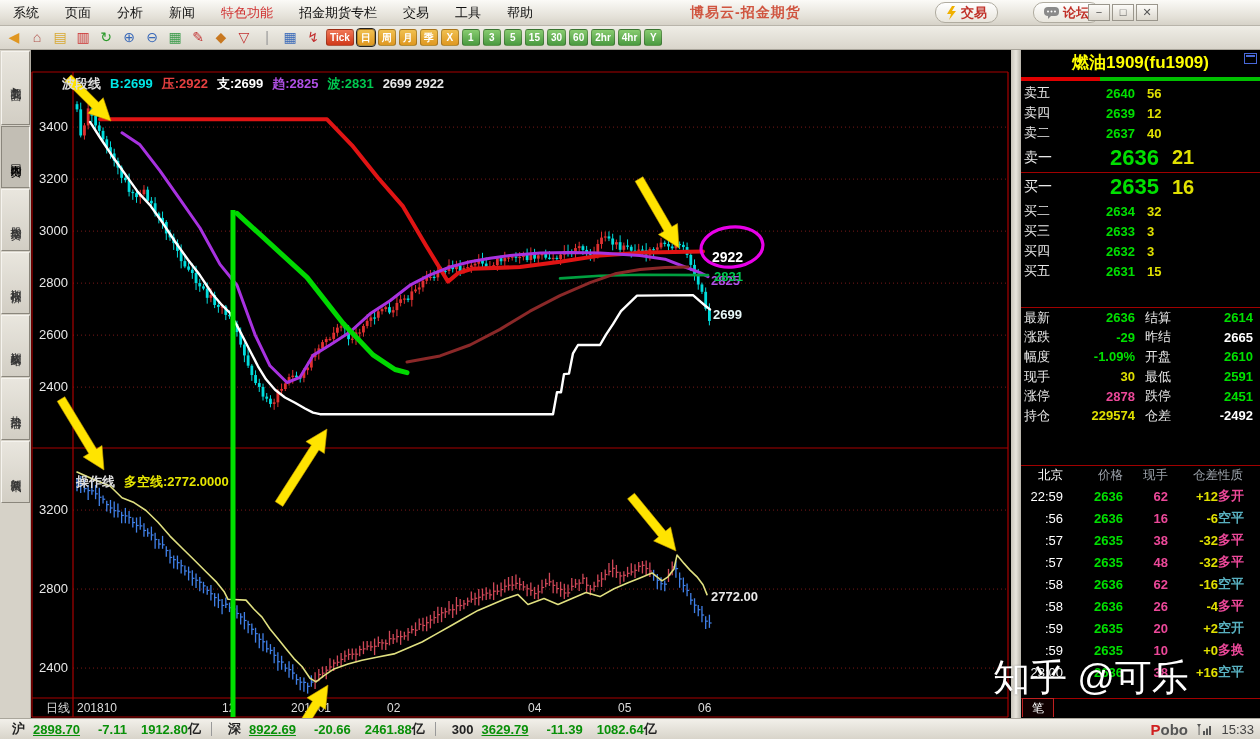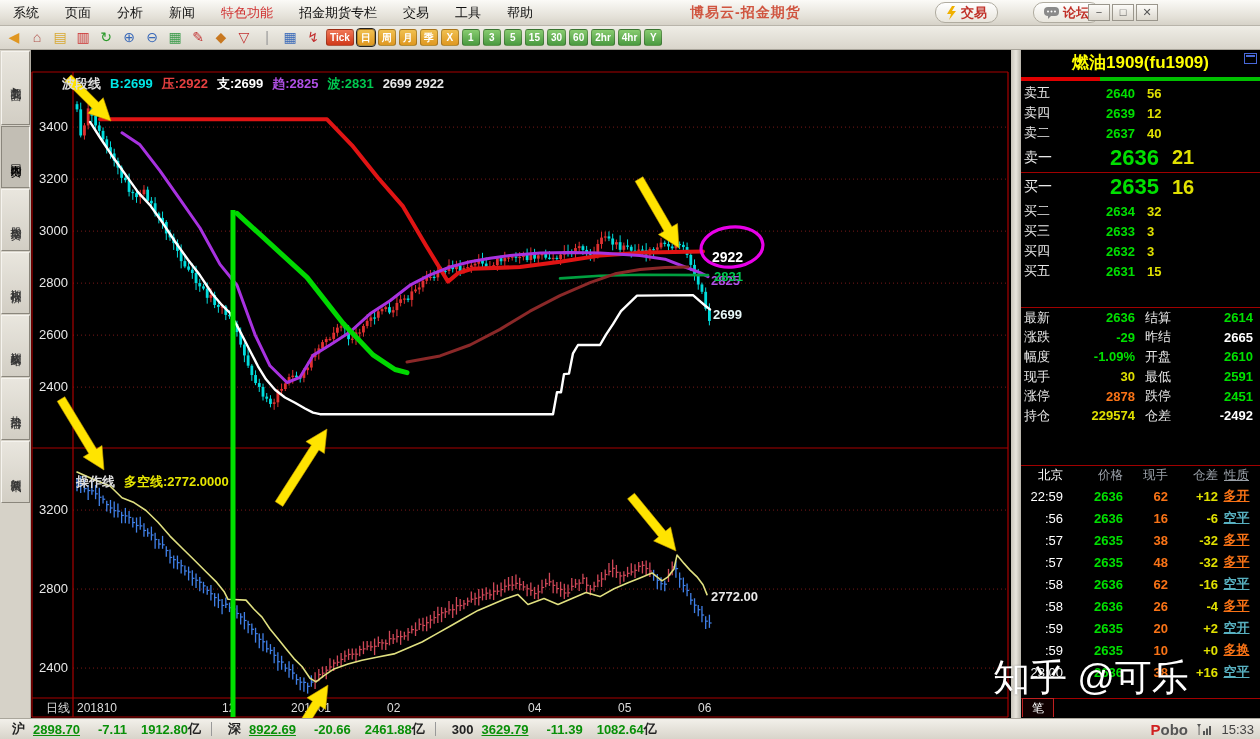--- a/index.html
+++ b/index.html
@@ -73,30 +73,30 @@
   .brow.big .bl { font-size:14px; }
   .brow.big .bp { width:92px; }
   .brow.big .bv { padding-left:13px; font-size:20px; }
   .redline { border-top:1px solid #a00000; }
   .stats { position:absolute; left:0; top:257px; width:239px; }
   .srow { display:flex; height:19.6px; align-items:center; font-size:13px; font-weight:bold; }
   .srow .sl { width:40px; padding-left:3px; color:#e8e8e8; font-weight:normal; }
   .srow .sv1 { width:74px; text-align:right; }
   .srow .sl2 { width:46px; padding-left:10px; color:#e8e8e8; font-weight:normal; }
   .srow .sv2 { width:72px; text-align:right; }
-  .c-green { color:#00e000; } .c-yellow { color:#e0e000; } .c-red { color:#f97316; }
+  .c-green { color:#00e000; } .c-yellow { color:#e0e000; } .c-red { color:#ec4899; }
   .c-white { color:#ffffff; } .c-cyan { color:#58b0c0; }
   .trades { position:absolute; left:0; top:415px; width:239px; border-top:1px solid #a00000; }
   .thead { display:flex; height:19px; align-items:center; color:#9aa0a8; font-size:12.5px; }
   .trow { display:flex; height:22px; align-items:center; font-size:13px; font-weight:bold; }
   .t1 { width:42px; text-align:right; color:#fff; font-weight:normal; }
   .t2 { width:60px; text-align:right; }
   .t3 { width:45px; text-align:right; }
   .t4 { width:50px; text-align:right; }
-  .t5 { width:40px; text-align:center; padding-right:3px;text-decoration:underline; }
+  .t5 { width:40px; text-align:left; padding-right:3px; }
   .bi-tab { position:absolute; left:1px; top:648px; width:32px; height:19px; background:#100000;
     border:1px solid #c02020; border-bottom:none; color:#fff; font-size:12px; text-align:center; line-height:18px; }
   .panel-botline { position:absolute; left:0; top:648px; width:239px; border-top:1px solid #a00000; }
 
   
   .statusbar { position:absolute; left:0; top:718px; width:1260px; height:21px;
     background:linear-gradient(#f2f0ea,#d8d4ca); border-top:1px solid #aaa69c;
     display:flex; align-items:center; font-size:13px; font-weight:bold; }
   .idx { display:flex; align-items:center; gap:0; }
   .idx .iname { color:#222; font-weight:bold; margin:0 8px 0 12px; }

